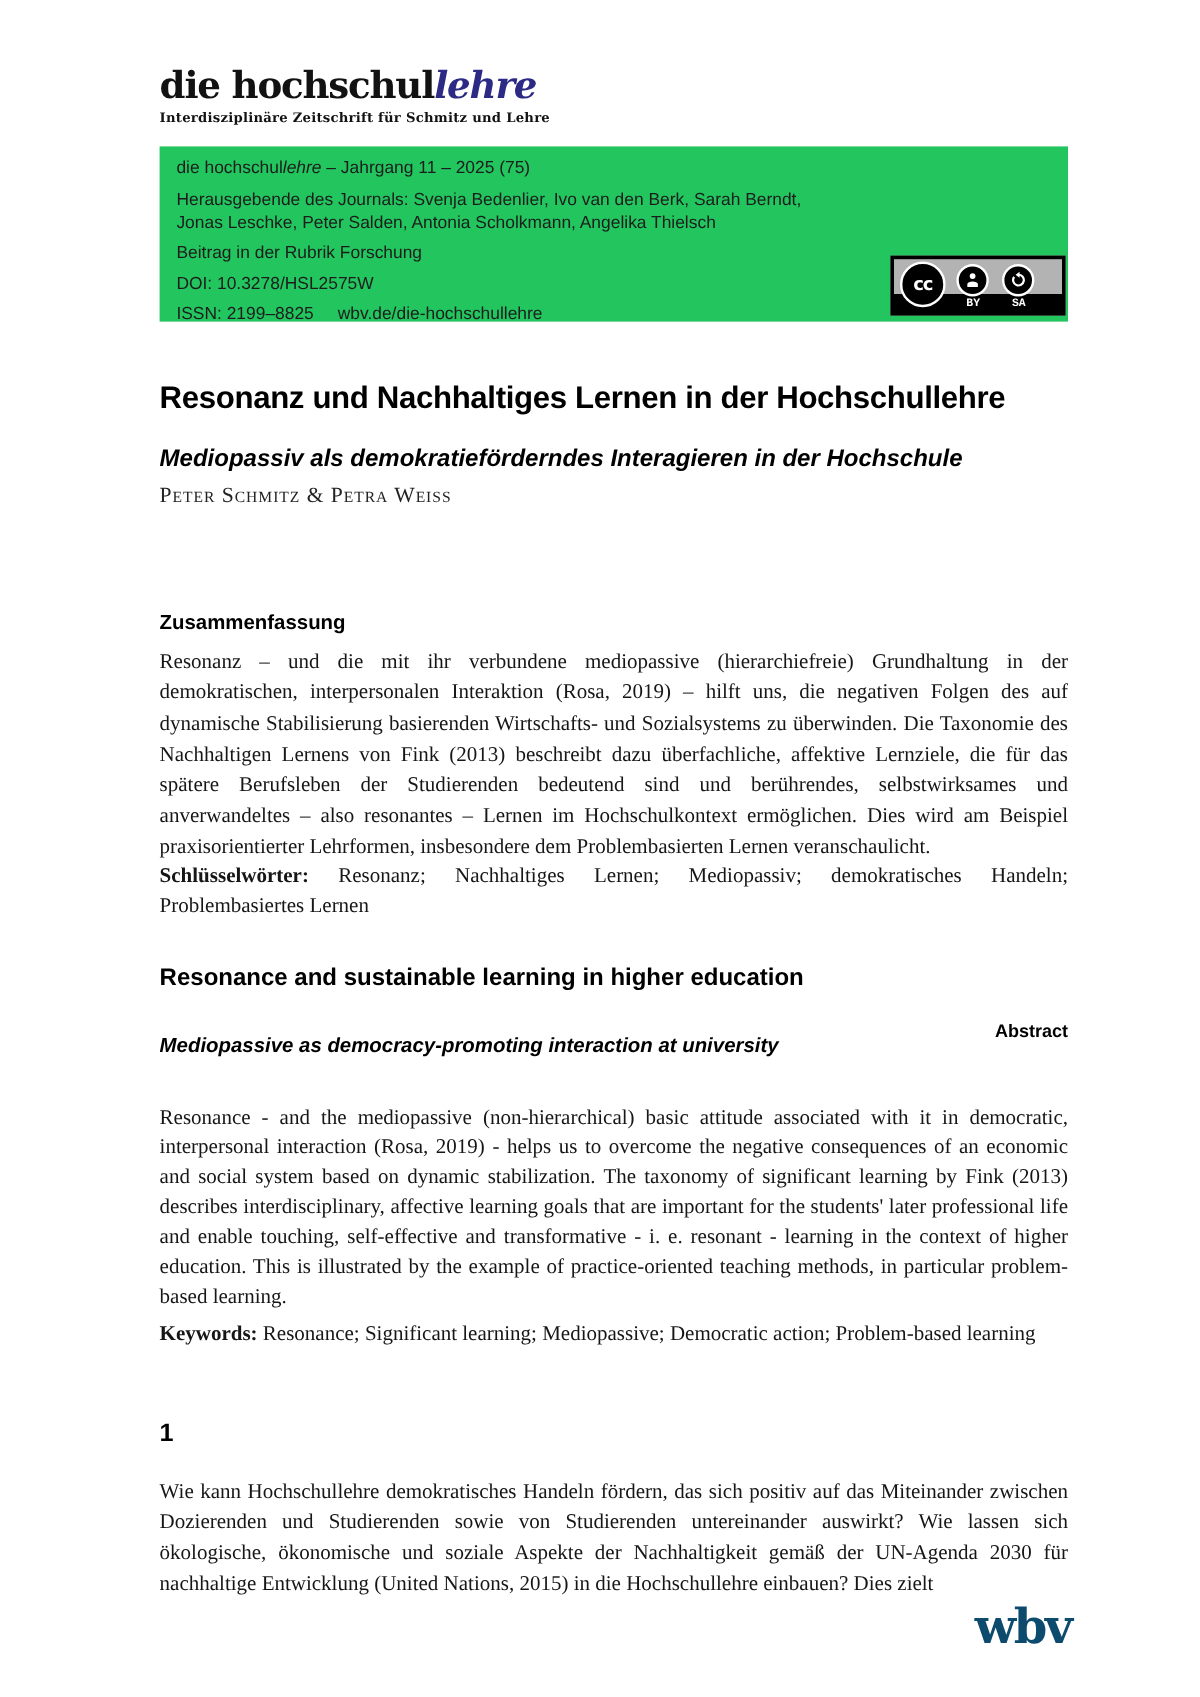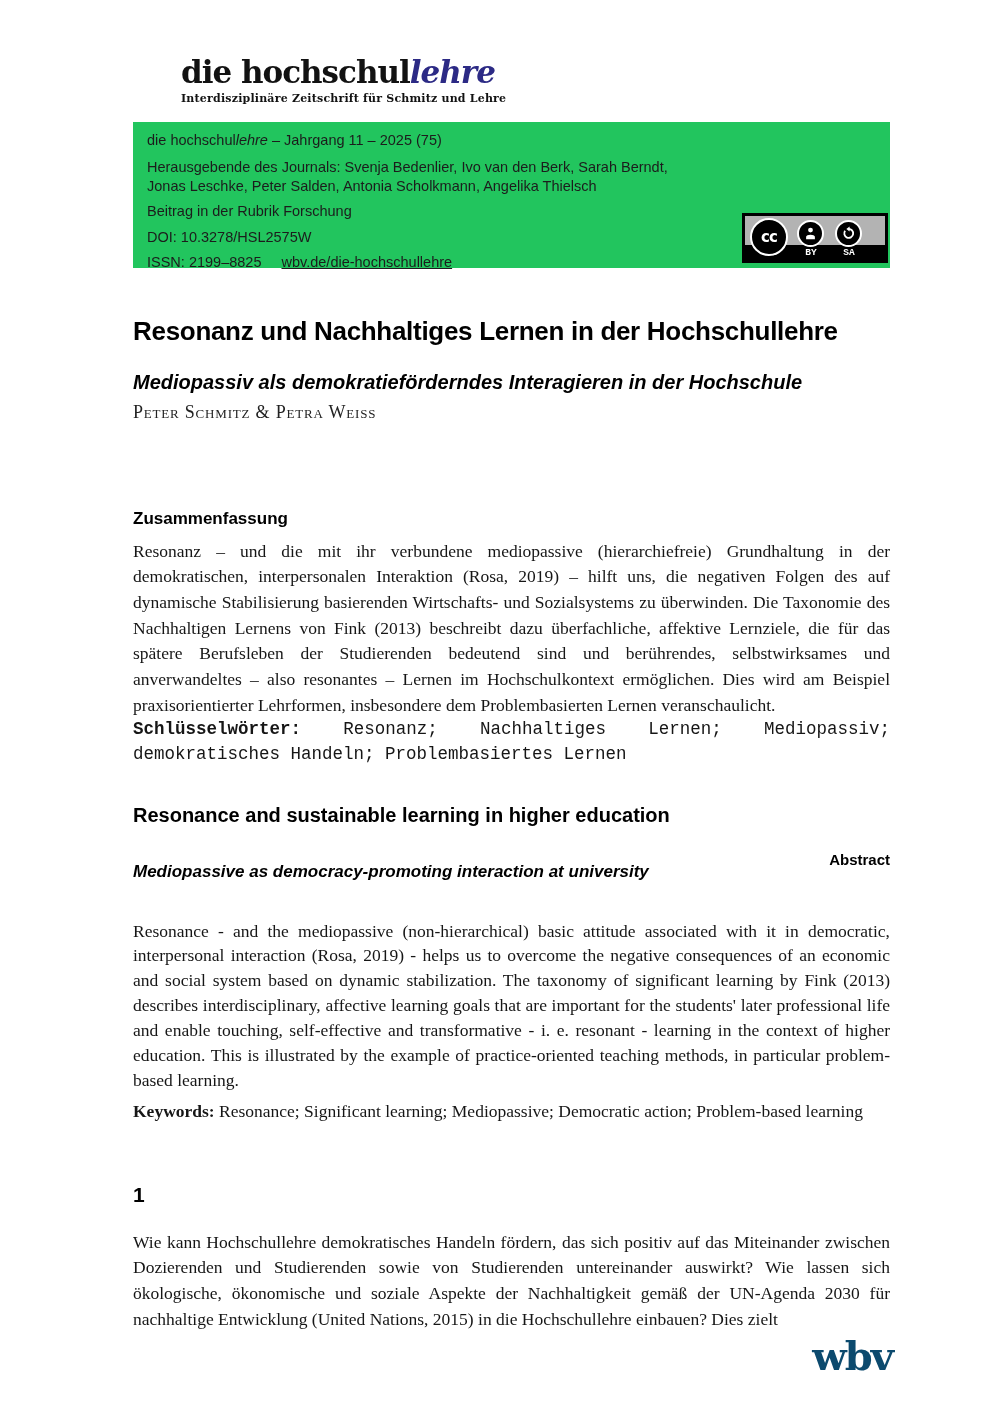--- a/index.html
+++ b/index.html
@@ -2,37 +2,37 @@
 <html lang="de"><head>
 <meta charset="utf-8">
 <style>
   html,body { margin:0; padding:0; background:#fff; }
   .page {
     position:relative; width:1000px; height:1414px; background:#ffffff;
     overflow:hidden; font-family:"Liberation Sans", sans-serif; color:#161616;
   }
 
   
-  .masthead { position:absolute; left:133px; top:56px;margin-left:48px; }
+  .masthead { position:absolute; left:133px; top:56px; }
   .logo { font-family:"DejaVu Serif", serif; font-weight:bold; font-size:31px;
           line-height:1.05; letter-spacing:-1px; color:#121212; white-space:nowrap; }
   .logo-accent { color:#2c2a85; font-style:italic; }
   .tagline { font-family:"DejaVu Serif", serif; font-weight:bold; font-size:11px;
              letter-spacing:0.2px; color:#121212; margin-top:3px; white-space:nowrap; }
 
   
   .meta-box {
     position:absolute; left:133px; top:122px; width:757px; height:146px;
     background:#22c55e; box-sizing:border-box; padding:9px 14px;
     font-size:14.5px; color:#1c1c1c;
   }
   .meta-line { margin:0 0 6px 0; line-height:1.32; max-width:560px; }
   .journal-line { margin-bottom:8px; }
   .it { font-style:italic; }
-  .url { margin-left:20px;text-decoration:underline; }
+  .url { margin-left:20px; }
 
   
   .cc-badge { position:absolute; right:2px; bottom:5px; width:146px; height:50px;
               background:#b3b3b3; border:3px solid #000; box-sizing:border-box; cursor:pointer; }
   .cc-strip { position:absolute; left:0; right:0; bottom:0; height:15px; background:#000; }
   .cc-label { position:absolute; bottom:1px; width:30px; text-align:center; color:#fff;
               font-family:Liberation Mono, monospace; font-weight:bold; font-size:9.5px; line-height:13px; }
   .cc-label.by { left:51px; }
   .cc-label.sa { left:89px; }
   .cc-circle { position:absolute; border-radius:50%; background:#000; border:2px solid #fff;
@@ -52,21 +52,21 @@
 
   .h-sans { font-family:"Liberation Sans", sans-serif; font-weight:bold; color:#000; }
   .zus-h  { top:492px; font-size:17px; }
   .en-title { top:784px; font-size:20px; }
   .en-sub   { top:839px; font-size:17px; font-style:italic; }
   .abs-h    { top:826px; font-size:15px;text-align:right; }
 
   .serif-p { font-family:"Liberation Serif", serif; font-size:17.5px; text-align:justify;
              color:#161616; hyphens:auto; }
   .de-abs { top:521px; line-height:25.7px; }
-  .schl   { top:699px; line-height:25.7px;font-family:Liberation Mono, monospace; }
+  .schl   { top:699px; line-height:25.7px; }
   .en-abs { top:901px; line-height:24.9px; }
   .keyw   { top:1081px; line-height:24.9px; }
   .body1  { top:1212px; line-height:25.7px; }
   .kw-label { font-weight:bold; }
 
   .sec-h { top:1166px; font-size:21px; display:flex; }
   .sec-num { width:55px; flex:0 0 55px; }
 
   
   .wbv-logo { position:absolute; right:108px; top:1336px; font-family:"DejaVu Serif", serif;

